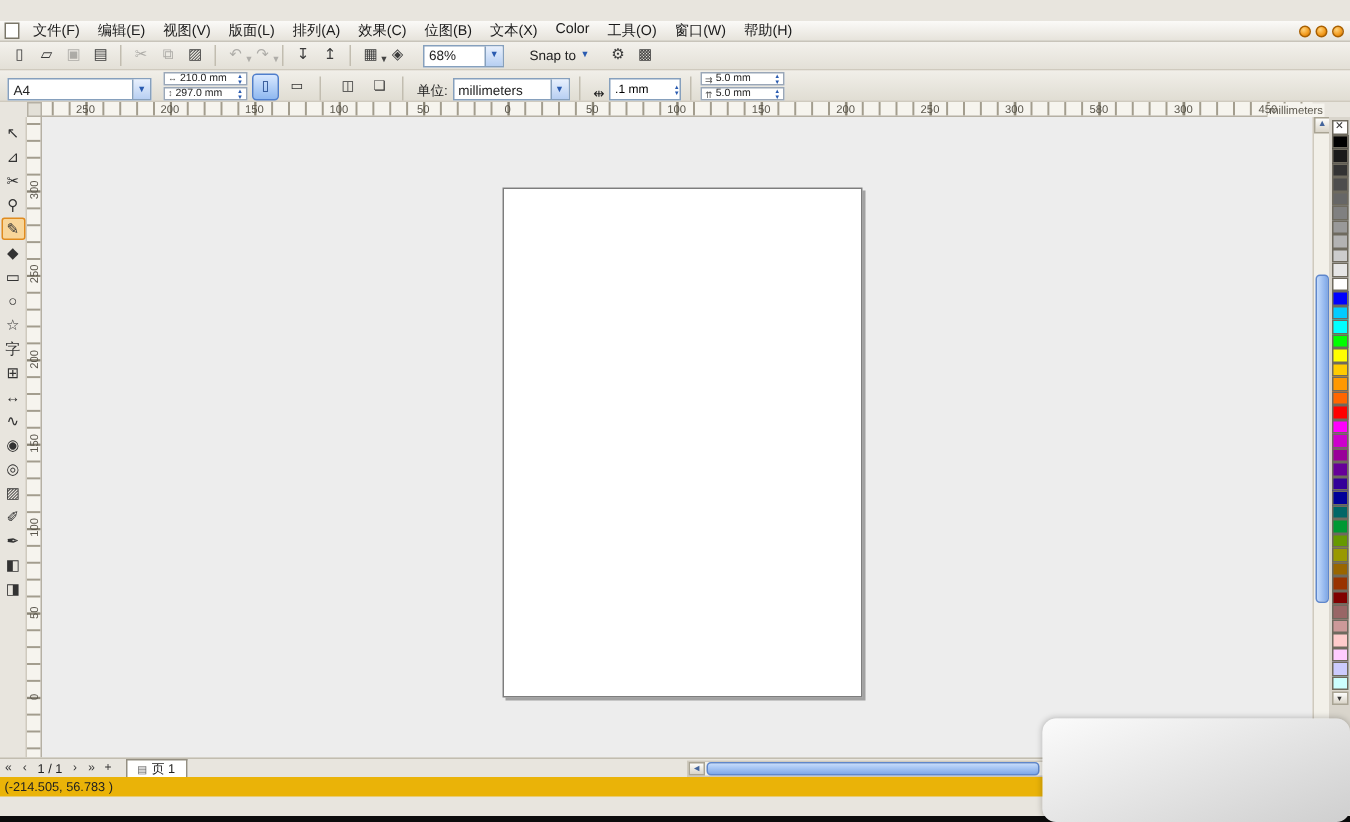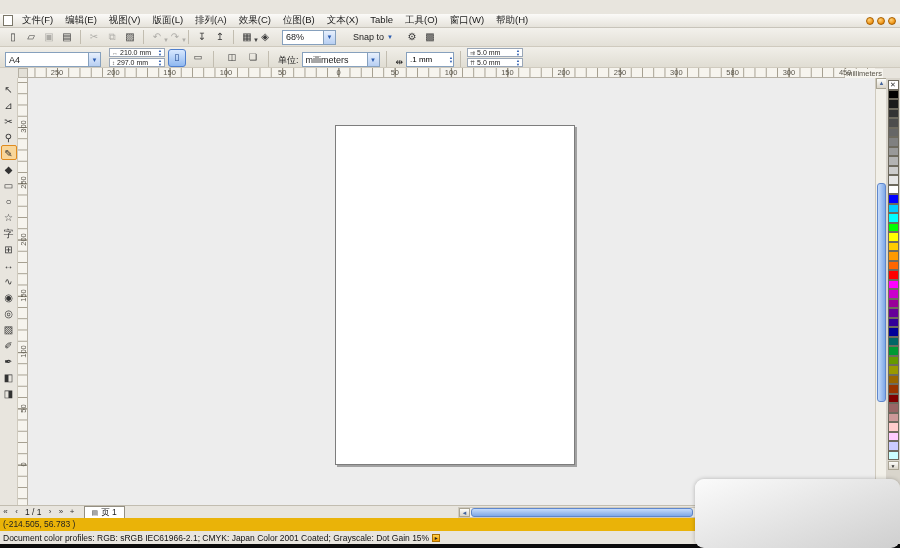--- a/index.html
+++ b/index.html
@@ -141,21 +141,21 @@
     <span class="doc-icon"></span>
     <span id="menu-items" style="display:flex;align-items:flex-start;">
         <span class="menu-item">文件(F)</span>
         <span class="menu-item">编辑(E)</span>
         <span class="menu-item">视图(V)</span>
         <span class="menu-item">版面(L)</span>
         <span class="menu-item">排列(A)</span>
         <span class="menu-item">效果(C)</span>
         <span class="menu-item">位图(B)</span>
         <span class="menu-item">文本(X)</span>
-        <span class="menu-item">Table</span>
+        <span class="menu-item">Color</span>
         <span class="menu-item">工具(O)</span>
         <span class="menu-item">窗口(W)</span>
         <span class="menu-item">帮助(H)</span>
       </span>
     <span class="docbtns">
       <span class="mac-btn small"></span>
       <span class="mac-btn small"></span>
       <span class="mac-btn small"></span>
     </span>
   </div>
@@ -379,21 +379,17 @@
     <span class="hscroll">
       <span class="hbtn" style="left:0;">◄</span>
       <span class="hthumb"></span>
       <span class="hbtn" style="right:0;">►</span>
     </span>
   </div>
 
   <div class="status1">
     <span>(-214.505, 56.783 )</span>
   </div>
-  <div class="status2">
-    <span>Document color profiles: RGB: sRGB IEC61966-2.1; CMYK: Japan Color 2001 Coated; Grayscale: Dot Gain 15%</span>
-    <span class="profile-ic">▸</span>
-  </div>
   <div class="bottom-strip"></div>
 
   <div class="watermark"></div>
 
 </div>
 
 </body></html>

